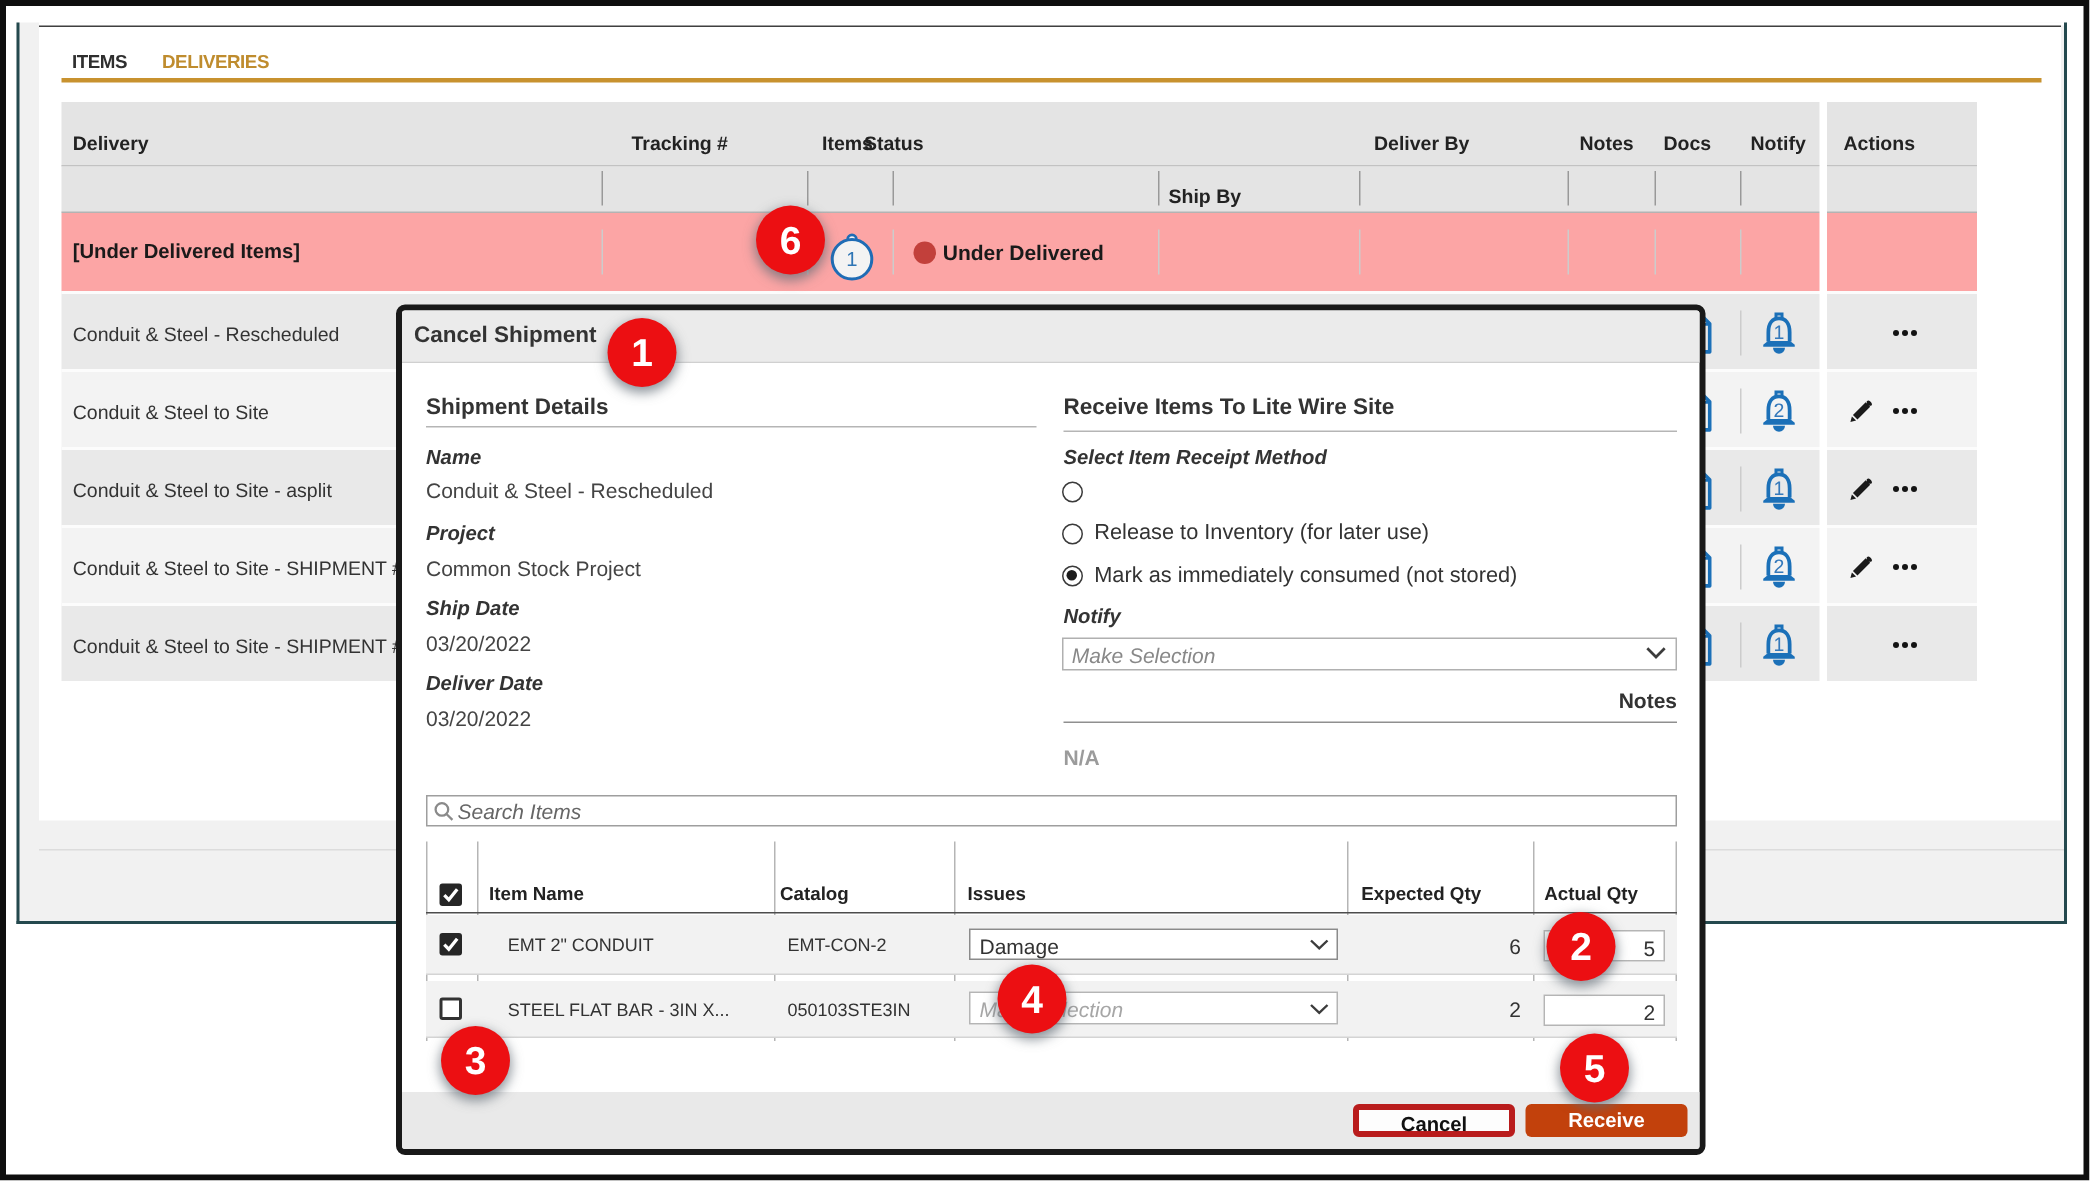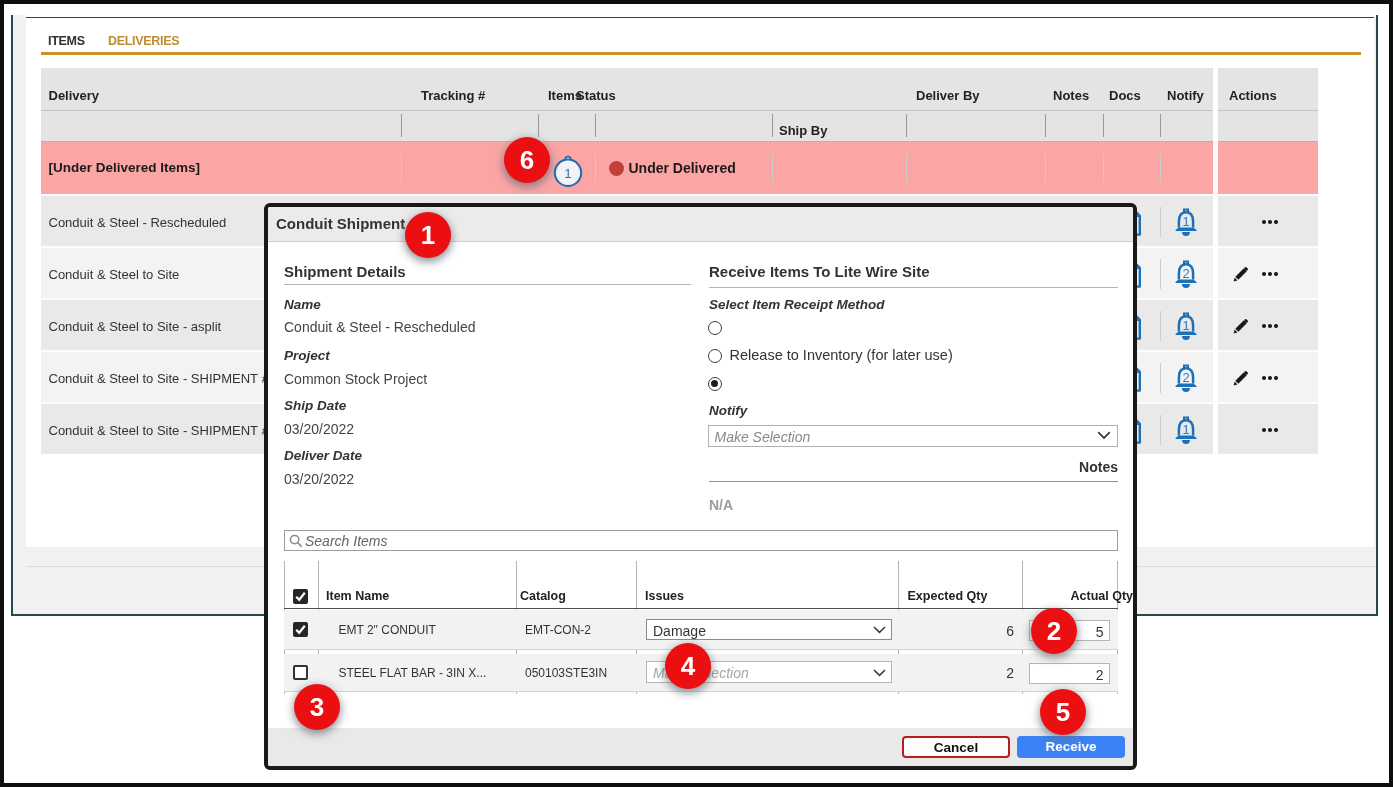--- a/index.html
+++ b/index.html
@@ -27,22 +27,22 @@
   #mtitle { left:268px; top:207px; width:865px; height:35px; background:#ebebeb; border-bottom:1px solid #d0d0d0; z-index:11; border-radius:2px 2px 0 0; }
   .m { z-index:12; }
   .sechead { font-size:15px; font-weight:bold; color:#333; }
   .lbl { font-size:13.5px; font-weight:bold; font-style:italic; color:#333; }
   .val { font-size:14px; color:#444; }
   .radio { width:14px; height:14px; border:1.5px solid #3a3a3a; border-radius:50%; background:#fff; }
   .radio.sel::after { content:""; position:absolute; left:2.2px; top:2.2px; width:7px; height:7px; border-radius:50%; background:#1c1c1c; }
   .rlabel { font-size:14.5px; color:#333; }
   #mfoot { left:268px; top:728px; width:865px; height:38px; background:#e9e9e9; z-index:11; border-radius:0 0 2px 2px; }
   .btn { position:absolute; z-index:12; width:108px; height:22px; border-radius:4px; font-size:13.5px; font-weight:bold; text-align:center; line-height:20px; }
-  #btncancel { left:902px; top:736px; background:#fdfdfd; border:2px solid #b91c1c; color:#111; }
-  #btnreceive { left:1017px; top:736px; background:#3b82f6; color:#fff; line-height:22px; }
+  #btncancel { left:902px; top:736px; background:#fdfdfd; border:4px solid #b91c1c; color:#111; }
+  #btnreceive { left:1017px; top:736px; background:#c2410c; color:#fff; line-height:22px; }
   .badge { position:absolute; width:46px; height:46px; border-radius:50%; background:#ec0f12; color:#fff; font-size:26px; font-weight:bold; display:flex; align-items:center; justify-content:center; box-shadow:0 3px 8px 1px rgba(98,108,118,.72); z-index:30; }
   .cb { position:absolute; width:15px; height:15px; border-radius:2px; }
   .cb.on { background:#262626; }
   .cb.off { background:#fff; border:2px solid #333; }
   .mth { position:absolute; font-size:12.5px; font-weight:bold; color:#222; z-index:12; }
   .mtd { position:absolute; font-size:12px; color:#333; z-index:12; }
   .sel2 { position:absolute; height:21.5px; background:#fff; z-index:12; }
   .qtyin { position:absolute; width:81px; height:21px; background:#fff; border:1px solid #b5b5b5; z-index:12; font-size:14px; color:#333; text-align:right; padding:3px 5px 0 0; }
   .vline { position:absolute; width:1px; background:#b5b5b5; z-index:12; }
 </style>
@@ -244,40 +244,41 @@
       <div class="dots" style="left:1221px; top:24px;">
         <i></i>
         <i></i>
         <i></i>
       </div>
   </div>
   <div id="gapstrip" class="abs"></div>
 
   <div id="modal" class="abs"></div>
   <div id="mtitle" class="abs"></div>
-  <span class="abs m sechead" style="left:276px; top:215px;">Conduit Shipment</span>
+  <span class="abs m sechead" style="left:276px; top:215px;">Cancel Shipment</span>
 
   <span class="abs m sechead" style="left:284px; top:263px;">Shipment Details</span>
   <div class="abs m" style="left:284px; top:284px; width:407px; height:1px; background:#b5b5b5;"></div>
   <span class="abs m lbl" style="left:284px; top:296.5px;">Name</span>
   <span class="abs m val" style="left:284px; top:319px;">Conduit &amp; Steel - Rescheduled</span>
   <span class="abs m lbl" style="left:284px; top:348px;">Project</span>
   <span class="abs m val" style="left:284px; top:370.5px;">Common Stock Project</span>
   <span class="abs m lbl" style="left:284px; top:398px;">Ship Date</span>
   <span class="abs m val" style="left:284px; top:420.5px;">03/20/2022</span>
   <span class="abs m lbl" style="left:284px; top:448px;">Deliver Date</span>
   <span class="abs m val" style="left:284px; top:470.5px;">03/20/2022</span>
 
   <span class="abs m sechead" style="left:709px; top:263px;">Receive Items To Lite Wire Site</span>
   <div class="abs m" style="left:709px; top:287px; width:409px; height:1px; background:#b5b5b5;"></div>
   <span class="abs m lbl" style="left:709px; top:297px;">Select Item Receipt Method</span>
   <span class="abs m radio" style="left:708px; top:320.5px;"></span>
   <span class="abs m radio" style="left:708px; top:348.5px;"></span>
   <span class="abs m rlabel" style="left:729.5px; top:347px;">Release to Inventory (for later use)</span>
   <span class="abs m radio sel" style="left:708px; top:377px;"></span>
+  <span class="abs m rlabel" style="left:729.5px; top:375.5px;">Mark as immediately consumed (not stored)</span>
   <span class="abs m lbl" style="left:709px; top:403px;">Notify</span>
   <div class="abs m" style="left:708px; top:425px; width:410px; height:22px; background:#fff; border:1px solid #b0b0b0;"></div>
   <span class="abs m" style="left:714.5px; top:429px; font-size:14px; font-style:italic; color:#888;">Make Selection</span>
   <svg class="abs m" style="left:1097px; top:431px;" width="14" height="9" viewBox="0 0 14 9">
       <path d="M1.2,1.2 L7,7 L12.8,1.2" fill="none" stroke="#3c3c3c" stroke-width="1.8"></path>
     </svg>
   <span class="abs m" style="left:1000px; top:458.5px; width:118px; text-align:right; font-size:14px; font-weight:bold; color:#333;">Notes</span>
   <div class="abs m" style="left:709px; top:481px; width:409px; height:1px; background:#8f8f8f;"></div>
   <span class="abs m" style="left:709px; top:496.5px; font-size:14px; font-weight:bold; color:#9b9b9b;">N/A</span>
 
@@ -296,21 +297,21 @@
   <div class="vline" style="left:898px; top:561px; height:133px;"></div>
   <div class="vline" style="left:1022px; top:561px; height:133px;"></div>
   <div class="abs m" style="left:283.5px; top:608px; width:834.5px; height:1px; background:#4d4d4d;"></div>
   <div class="cb on m" style="left:292.5px; top:589px;"><svg width="15" height="15" viewBox="0 0 15 15">
         <path d="M3.2,7.8 L6.2,10.8 L11.8,3.8" fill="none" stroke="#fff" stroke-width="2.2"></path>
       </svg></div>
   <span class="mth" style="left:326px; top:588.5px;">Item Name</span>
   <span class="mth" style="left:520px; top:588.5px;">Catalog</span>
   <span class="mth" style="left:645px; top:588.5px;">Issues</span>
   <span class="mth" style="left:907.5px; top:588.5px;">Expected Qty</span>
-  <span class="mth" style="left:1029.5px; top:588.5px;margin-left:41px;">Actual Qty</span>
+  <span class="mth" style="left:1029.5px; top:588.5px;">Actual Qty</span>
 
   <div class="abs m" style="left:284px; top:609.5px; width:833.5px; height:40px; background:#f2f2f2; border-bottom:1px solid #d4d4d4;"></div>
   <div class="abs m" style="left:284px; top:653.5px; width:833.5px; height:38px; background:#f2f2f2; border-bottom:1px solid #d4d4d4;"></div>
 
   <div class="cb on m" style="left:292.5px; top:622px;"><svg width="15" height="15" viewBox="0 0 15 15">
         <path d="M3.2,7.8 L6.2,10.8 L11.8,3.8" fill="none" stroke="#fff" stroke-width="2.2"></path>
       </svg></div>
   <span class="mtd" style="left:338.5px; top:622.5px;">EMT 2" CONDUIT</span>
   <span class="mtd" style="left:525px; top:622.5px;">EMT-CON-2</span>
   <div class="sel2" style="left:646px; top:618.5px; width:246px; border:1px solid #8b8b8b;"></div>

